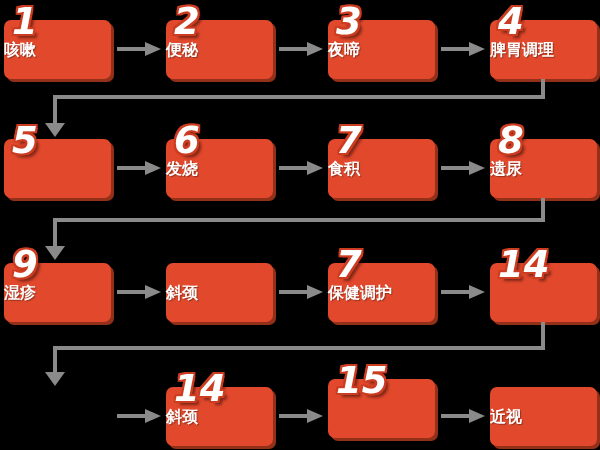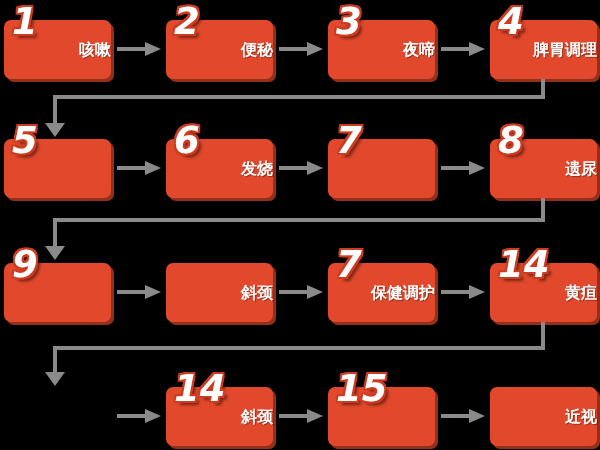--- a/index.html
+++ b/index.html
@@ -19,21 +19,21 @@
   }
   .box{
     position:absolute;width:107px;height:59px;
     background:var(--box-fill);
     border-radius:7px;
     box-shadow:3px 3px 0 var(--box-shadow);
   }
   .box .label{
     position:absolute;left:0;right:0;top:50%;
     transform:translateY(-50%);
-    text-align:right;
+    text-align:left;
     color:var(--label-text);
     font-size:16px;font-weight:bold;
     text-shadow:1px 1px 1px rgba(0,0,0,0.35);
     white-space:nowrap;
   }
   .box .num{
     position:absolute;left:8px;top:-17px;
     font-size:37px;line-height:1;
     font-weight:bold;font-style:italic;
     color:var(--number-fill);
@@ -82,46 +82,47 @@
 
   <div class="box" style="left:4px;top:139px">
     <span class="num">5</span>
   </div>
   <div class="box" style="left:166px;top:139px">
     <span class="num">6</span>
     <span class="label">发烧</span>
   </div>
   <div class="box" style="left:328px;top:139px">
     <span class="num">7</span>
+    <span class="label">食积</span>
   </div>
   <div class="box" style="left:490px;top:139px">
     <span class="num">8</span>
     <span class="label">遗尿</span>
   </div>
 
   <div class="box" style="left:4px;top:263px">
     <span class="num">9</span>
+    <span class="label">湿疹</span>
   </div>
   <div class="box" style="left:166px;top:263px">
     <span class="label">斜颈</span>
   </div>
   <div class="box" style="left:328px;top:263px">
     <span class="num">7</span>
     <span class="label">保健调护</span>
   </div>
   <div class="box" style="left:490px;top:263px">
     <span class="num">14</span>
-    <span class="label">黄疸</span>
   </div>
 
   <div class="box" style="left:166px;top:387px">
     <span class="num">14</span>
     <span class="label">斜颈</span>
   </div>
-  <div class="box" style="left:328px;top:387px">
+  <div class="box" style="left:328px;top:379px">
     <span class="num">15</span>
   </div>
   <div class="box" style="left:490px;top:387px">
     <span class="label">近视</span>
   </div>
 
   <div class="harrow" style="left:117px;top:42px">
       <i class="shaft"></i>
       <i class="head"></i>
     </div>

